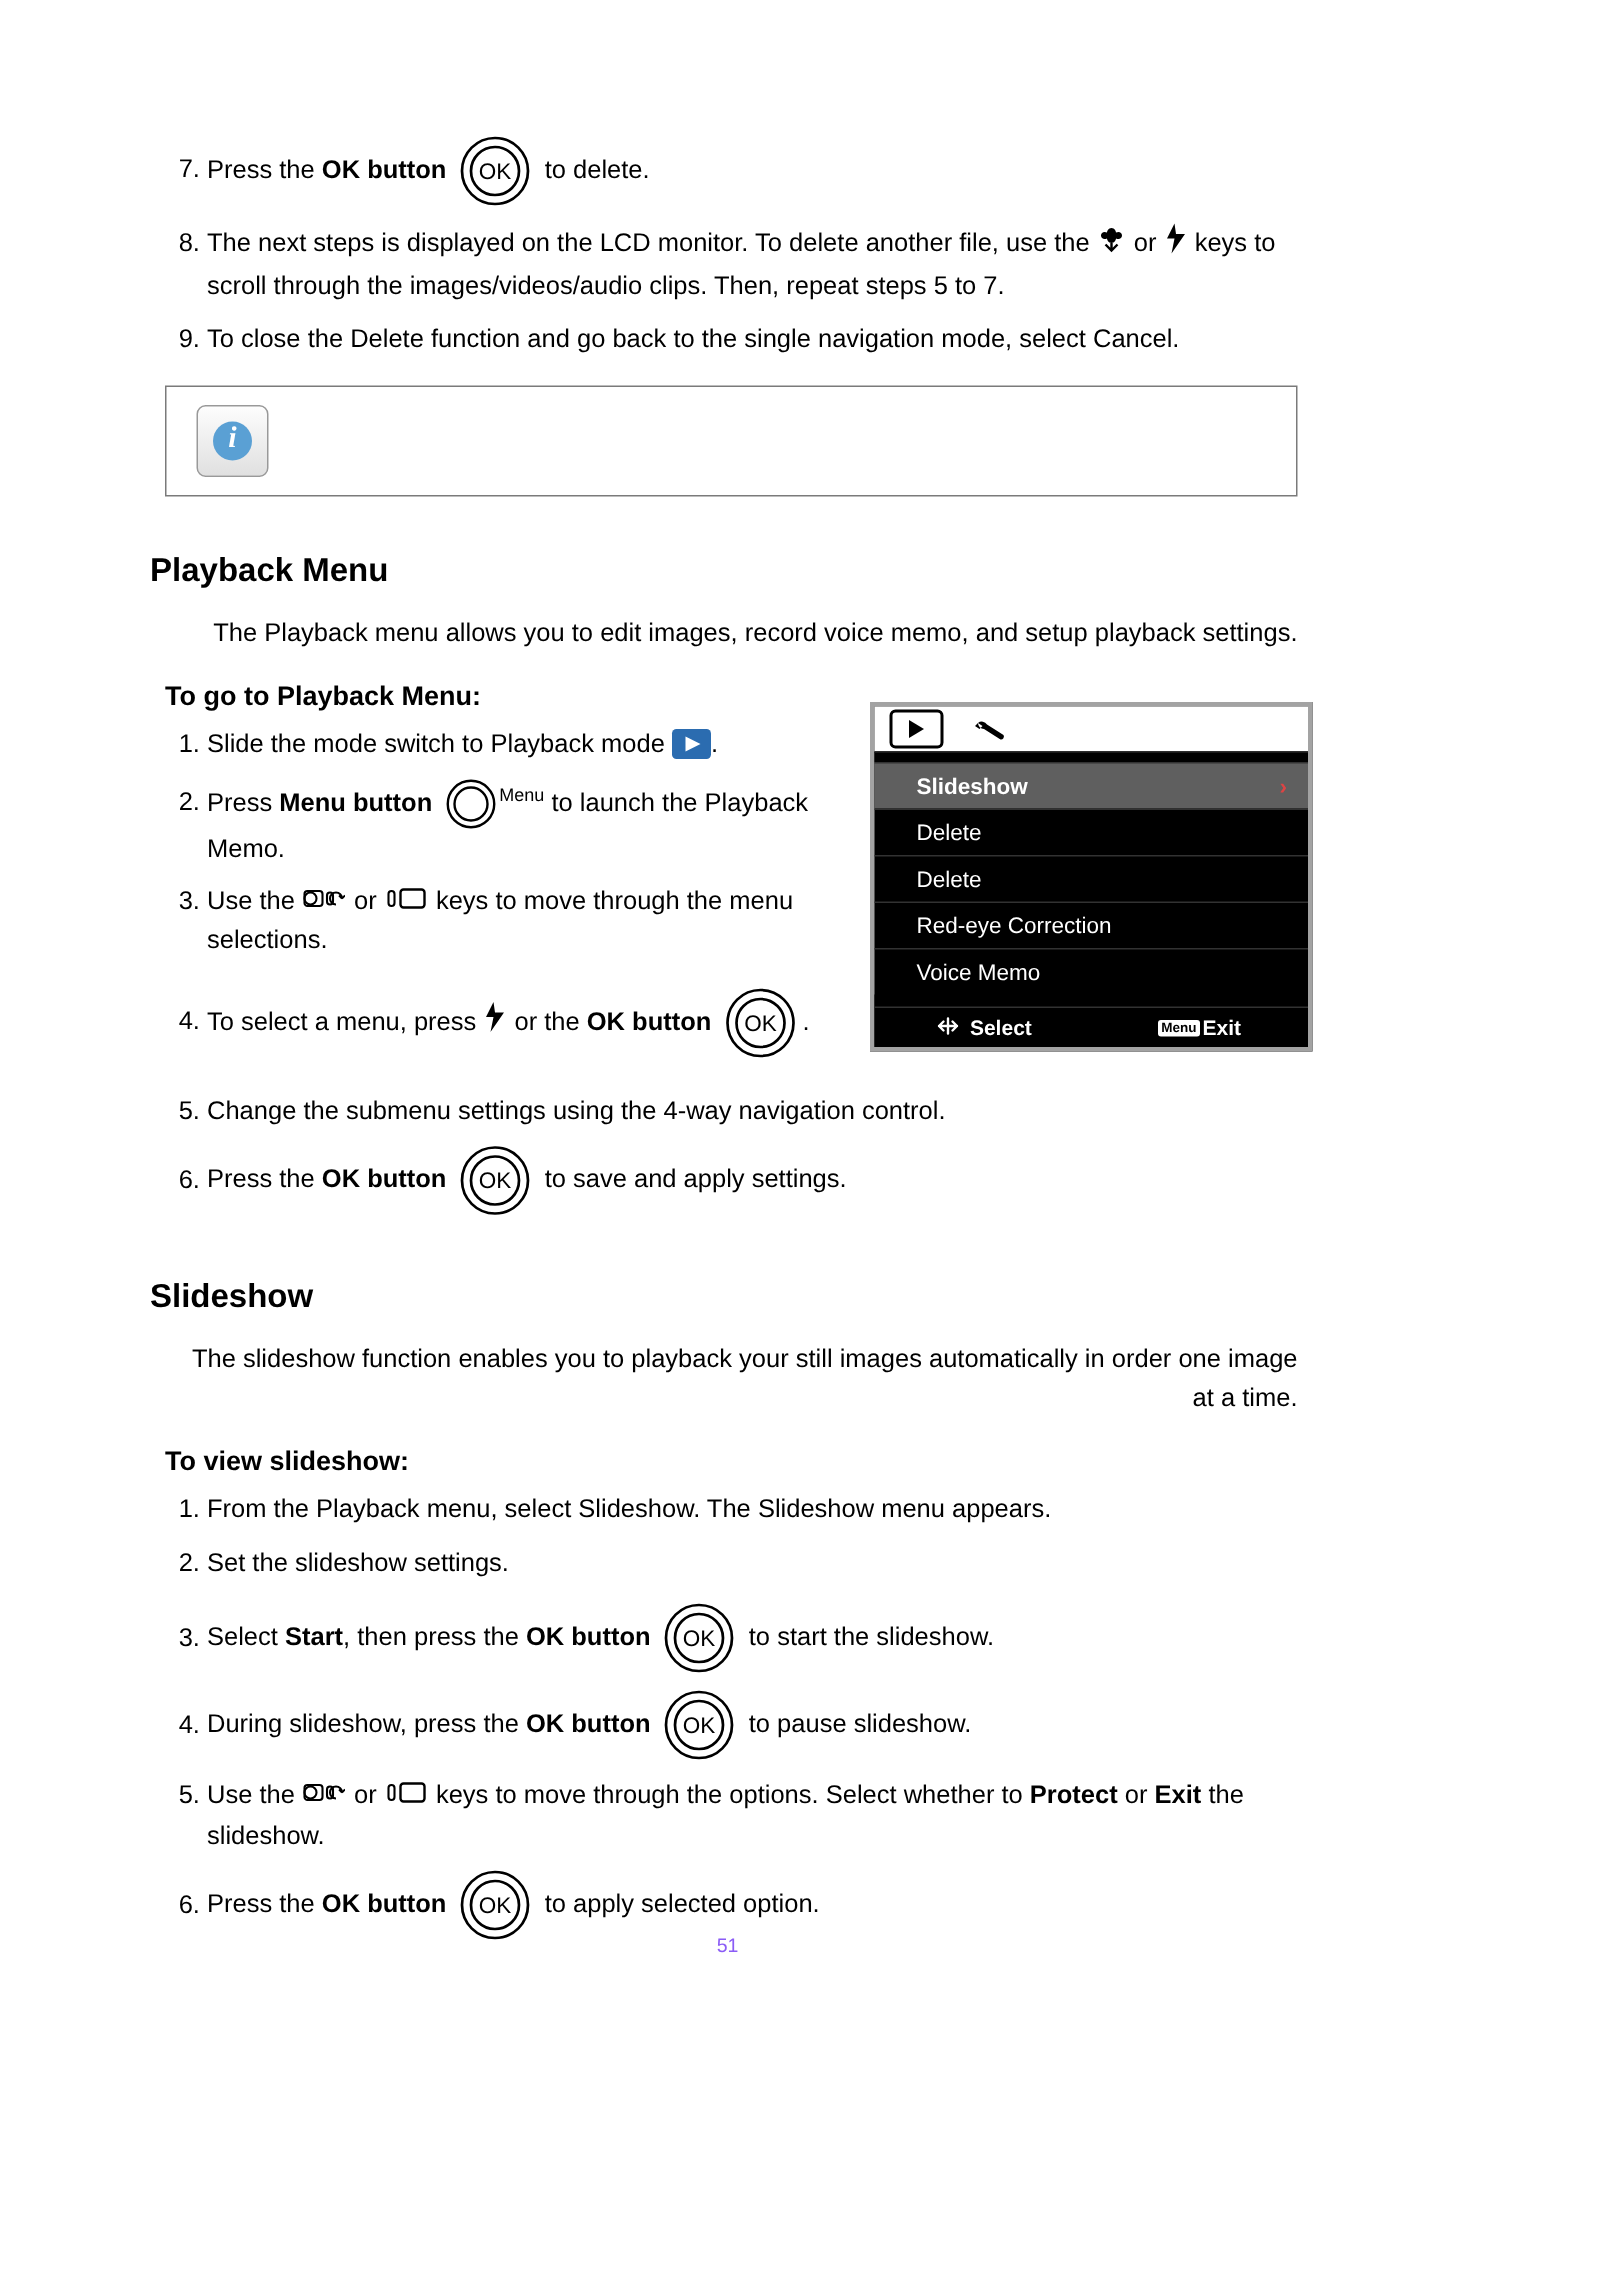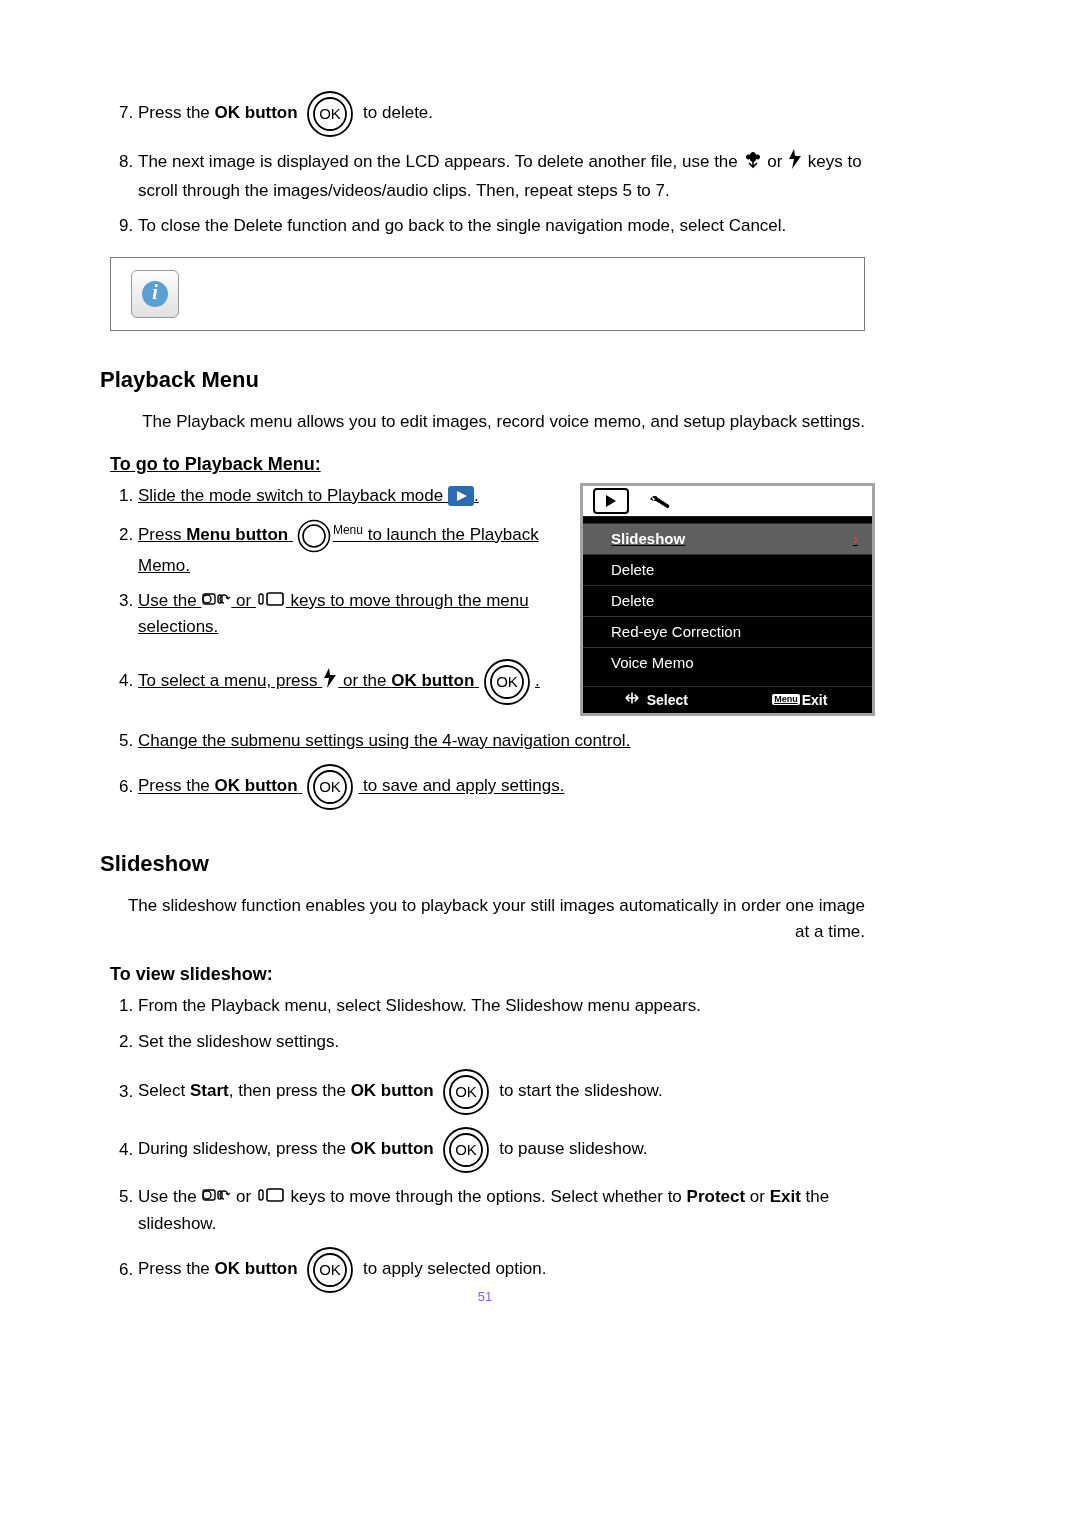--- a/index.html
+++ b/index.html
@@ -118,23 +118,22 @@
     text-align: right;
   }
   h3.sub {
     font-size: 18px;
     font-weight: bold;
     margin: 0 10px 8px 10px;
   }
   .two-col {
     display: flex;
     gap: 28px;
-    align-items: flex-end;
+    align-items: center;
     margin-bottom: 8px;
-    text-decoration: underline;
   }
   .two-col .left {
     flex: 1;
   }
   .camera-screen {
     width: 289px;
     border: 3px solid #a3a3a3;
     background: #000;
     color: #fff;
     font-family: Arial, sans-serif;
@@ -246,21 +245,21 @@
       <span class="ok-button">
         <svg width="48" height="48" viewBox="0 0 48 48">
             <circle cx="24" cy="24" r="22" fill="none" stroke="#000" stroke-width="1.8"></circle>
             <circle cx="24" cy="24" r="16" fill="none" stroke="#000" stroke-width="1.8"></circle>
             <text x="24" y="29" text-anchor="middle" font-family="Arial" font-size="15" font-weight="500">OK</text>
           </svg>
       </span>
       <span> to delete.</span>
     </li>
     <li>
-      <span>The next image is displayed on the LCD appears. To delete another file, use the </span><span class="icon-inline"><svg width="20" height="20" viewBox="0 0 20 20">
+      <span>The next steps is displayed on the LCD monitor. To delete another file, use the </span><span class="icon-inline"><svg width="20" height="20" viewBox="0 0 20 20">
             <path d="M10 3 C8 3 7 5 7 6 C5 5 3 6 3 8 C3 10 5 11 7 10 C7 11 8 13 10 13 C12 13 13 11 13 10 C15 11 17 10 17 8 C17 6 15 5 13 6 C13 5 12 3 10 3 Z" fill="#000"></path>
             <path d="M10 13 L10 18 M6 14 L10 18 L14 14" stroke="#000" stroke-width="1.6" fill="none"></path>
           </svg></span><span> or </span><span class="icon-inline"><svg width="16" height="22" viewBox="0 0 16 22">
             <path d="M7 1 L2 11 L7 11 L5 21 L14 8 L8 8 Z" fill="#000"></path>
           </svg></span><span> keys to scroll through the images/videos/audio clips. Then, repeat steps 5 to 7.</span>
     </li>
     <li>To close the Delete function and go back to the single navigation mode, select Cancel.</li>
   </ol>
 
   <div class="note-box">
@@ -353,21 +352,21 @@
           <span>Select</span>
         </div>
         <div class="exit-group">
           <span class="menu-tag">Menu</span>
           <span>Exit</span>
         </div>
       </div>
     </div>
   </div>
 
-  <ol class="top-level" start="5" style="margin-top:12px;text-decoration:underline;">
+  <ol class="top-level" start="5" style="margin-top:12px;">
     <li>Change the submenu settings using the 4-way navigation control.</li>
     <li>
       <span>Press the </span><span class="bold">OK button</span>
       <span class="ok-button">
         <svg width="48" height="48" viewBox="0 0 48 48">
             <circle cx="24" cy="24" r="22" fill="none" stroke="#000" stroke-width="1.8"></circle>
             <circle cx="24" cy="24" r="16" fill="none" stroke="#000" stroke-width="1.8"></circle>
             <text x="24" y="29" text-anchor="middle" font-family="Arial" font-size="15" font-weight="500">OK</text>
           </svg>
       </span>

